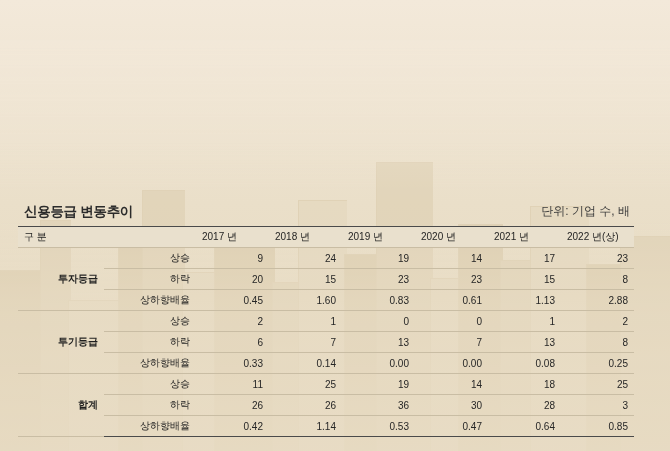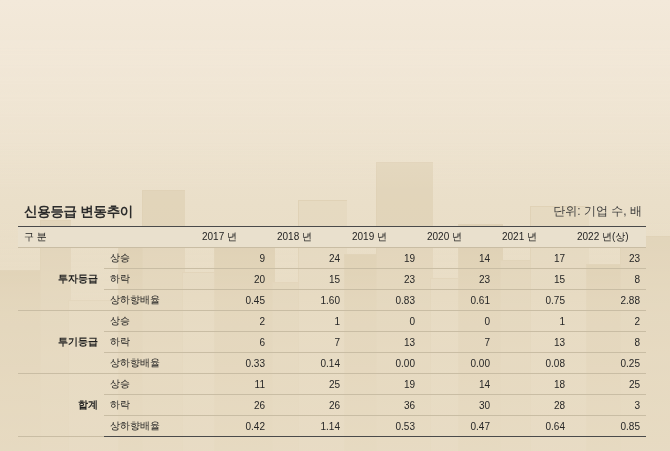--- a/index.html
+++ b/index.html
@@ -51,21 +51,21 @@
     position: absolute;
     left: 0; right: 0; bottom: 0;
     height: 230px;
     background: linear-gradient(180deg, rgba(235,223,201,0) 0%, rgba(236,225,203,0.55) 40%, rgba(238,227,206,0.8) 100%);
   }
 
   
   .block {
     position: absolute;
     left: 18px;
-    right: 24px;
+    right: 36px;
     bottom: 14px;
   }
 
   .title-row {
     display: flex;
     align-items: flex-end;
     justify-content: space-between;
     padding: 0 4px 5px 6px;
   }
   .title {
@@ -105,21 +105,21 @@
   .col-item  { width: 92px; }
   .col-year  { width: auto; }
 
   td.grp {
     text-align: right;
     font-weight: bold;
     padding-left: 10px;
     color: #1f1f1f;
   }
   td.item {
-    text-align: left;
+    text-align: right;
     color: #1f1f1f;
   }
   td.num {
     text-align: right;
     padding-right: 18px;
     font-variant-numeric: tabular-nums;
   }
   tr.grp-start td { border-top: 1px solid #c9bda4; }
   tr.last-row td { border-bottom: 1.4px solid #4a4a4a; }
 
@@ -206,21 +206,21 @@
           <td class="num">23</td>
           <td class="num">15</td>
           <td class="num">8</td>
         </tr>
         <tr>
           <td class="item">상하향배율</td>
           <td class="num">0.45</td>
           <td class="num">1.60</td>
           <td class="num">0.83</td>
           <td class="num">0.61</td>
-          <td class="num">0.75</td>
+          <td class="num">1.13</td>
           <td class="num">2.88</td>
         </tr>
 
         <tr class="grp-start">
           <td class="grp" rowspan="3">투기등급</td>
           <td class="item">상승</td>
           <td class="num">2</td>
           <td class="num">1</td>
           <td class="num">0</td>
           <td class="num">0</td>

